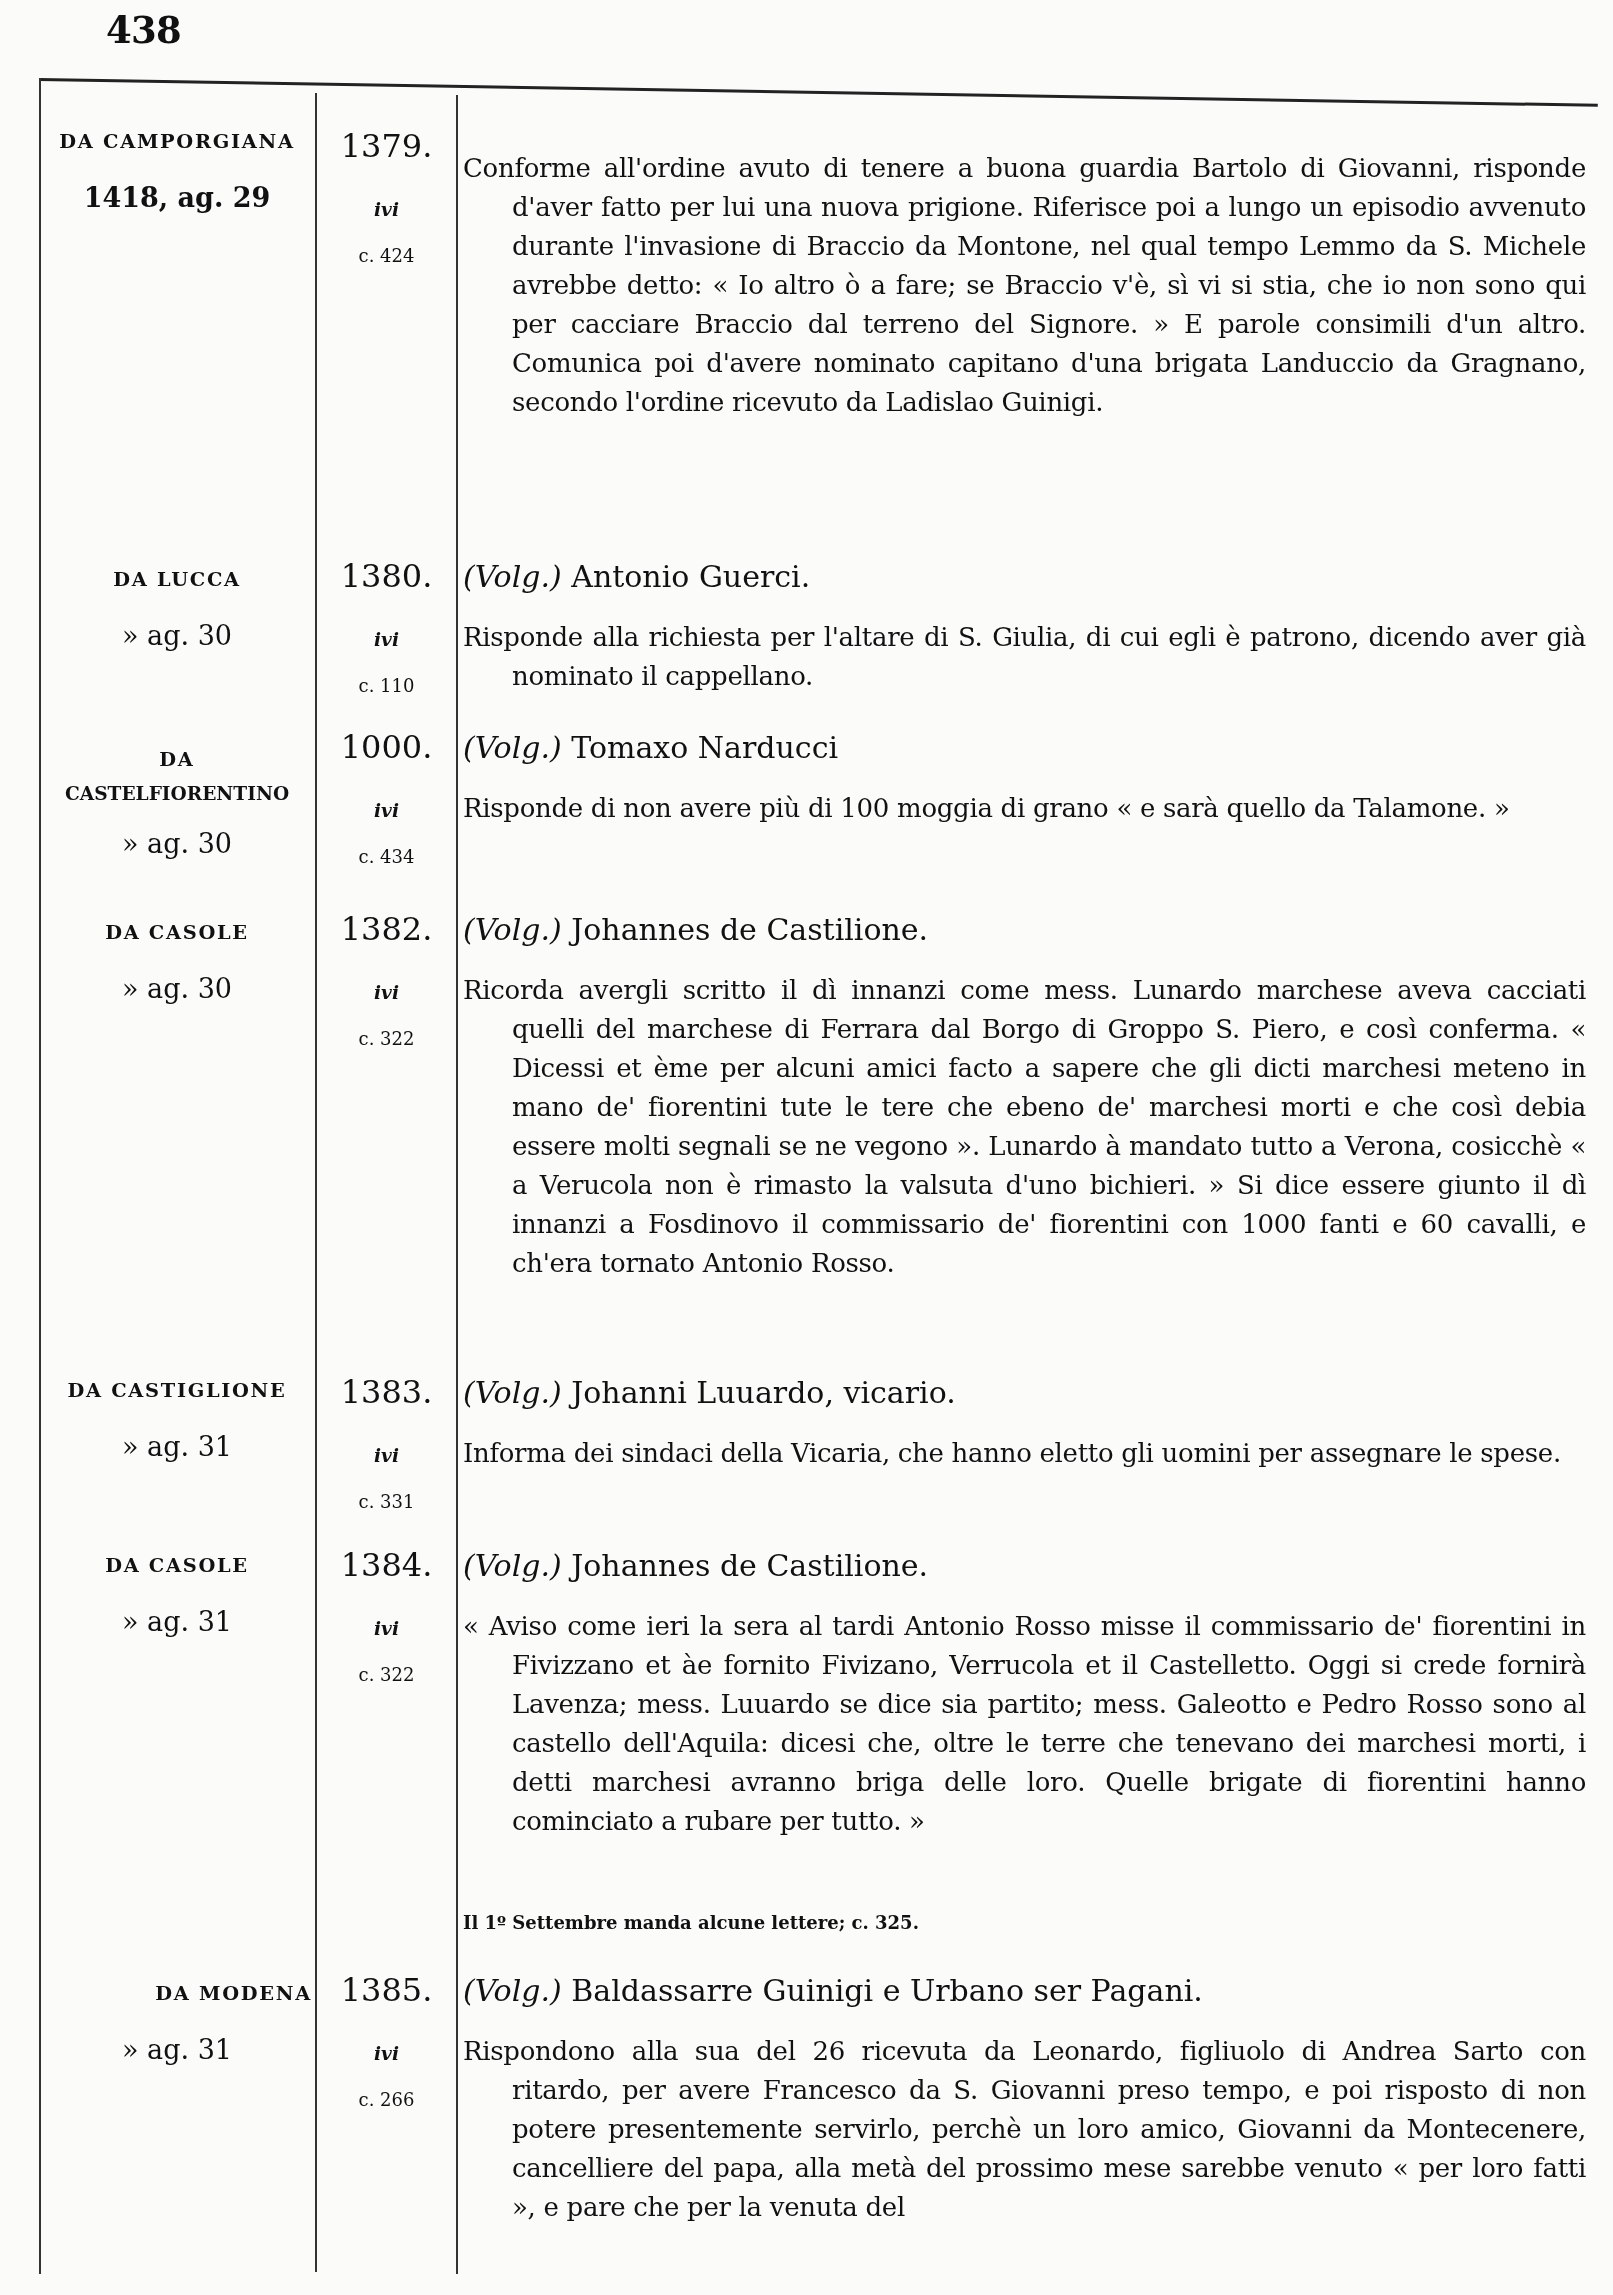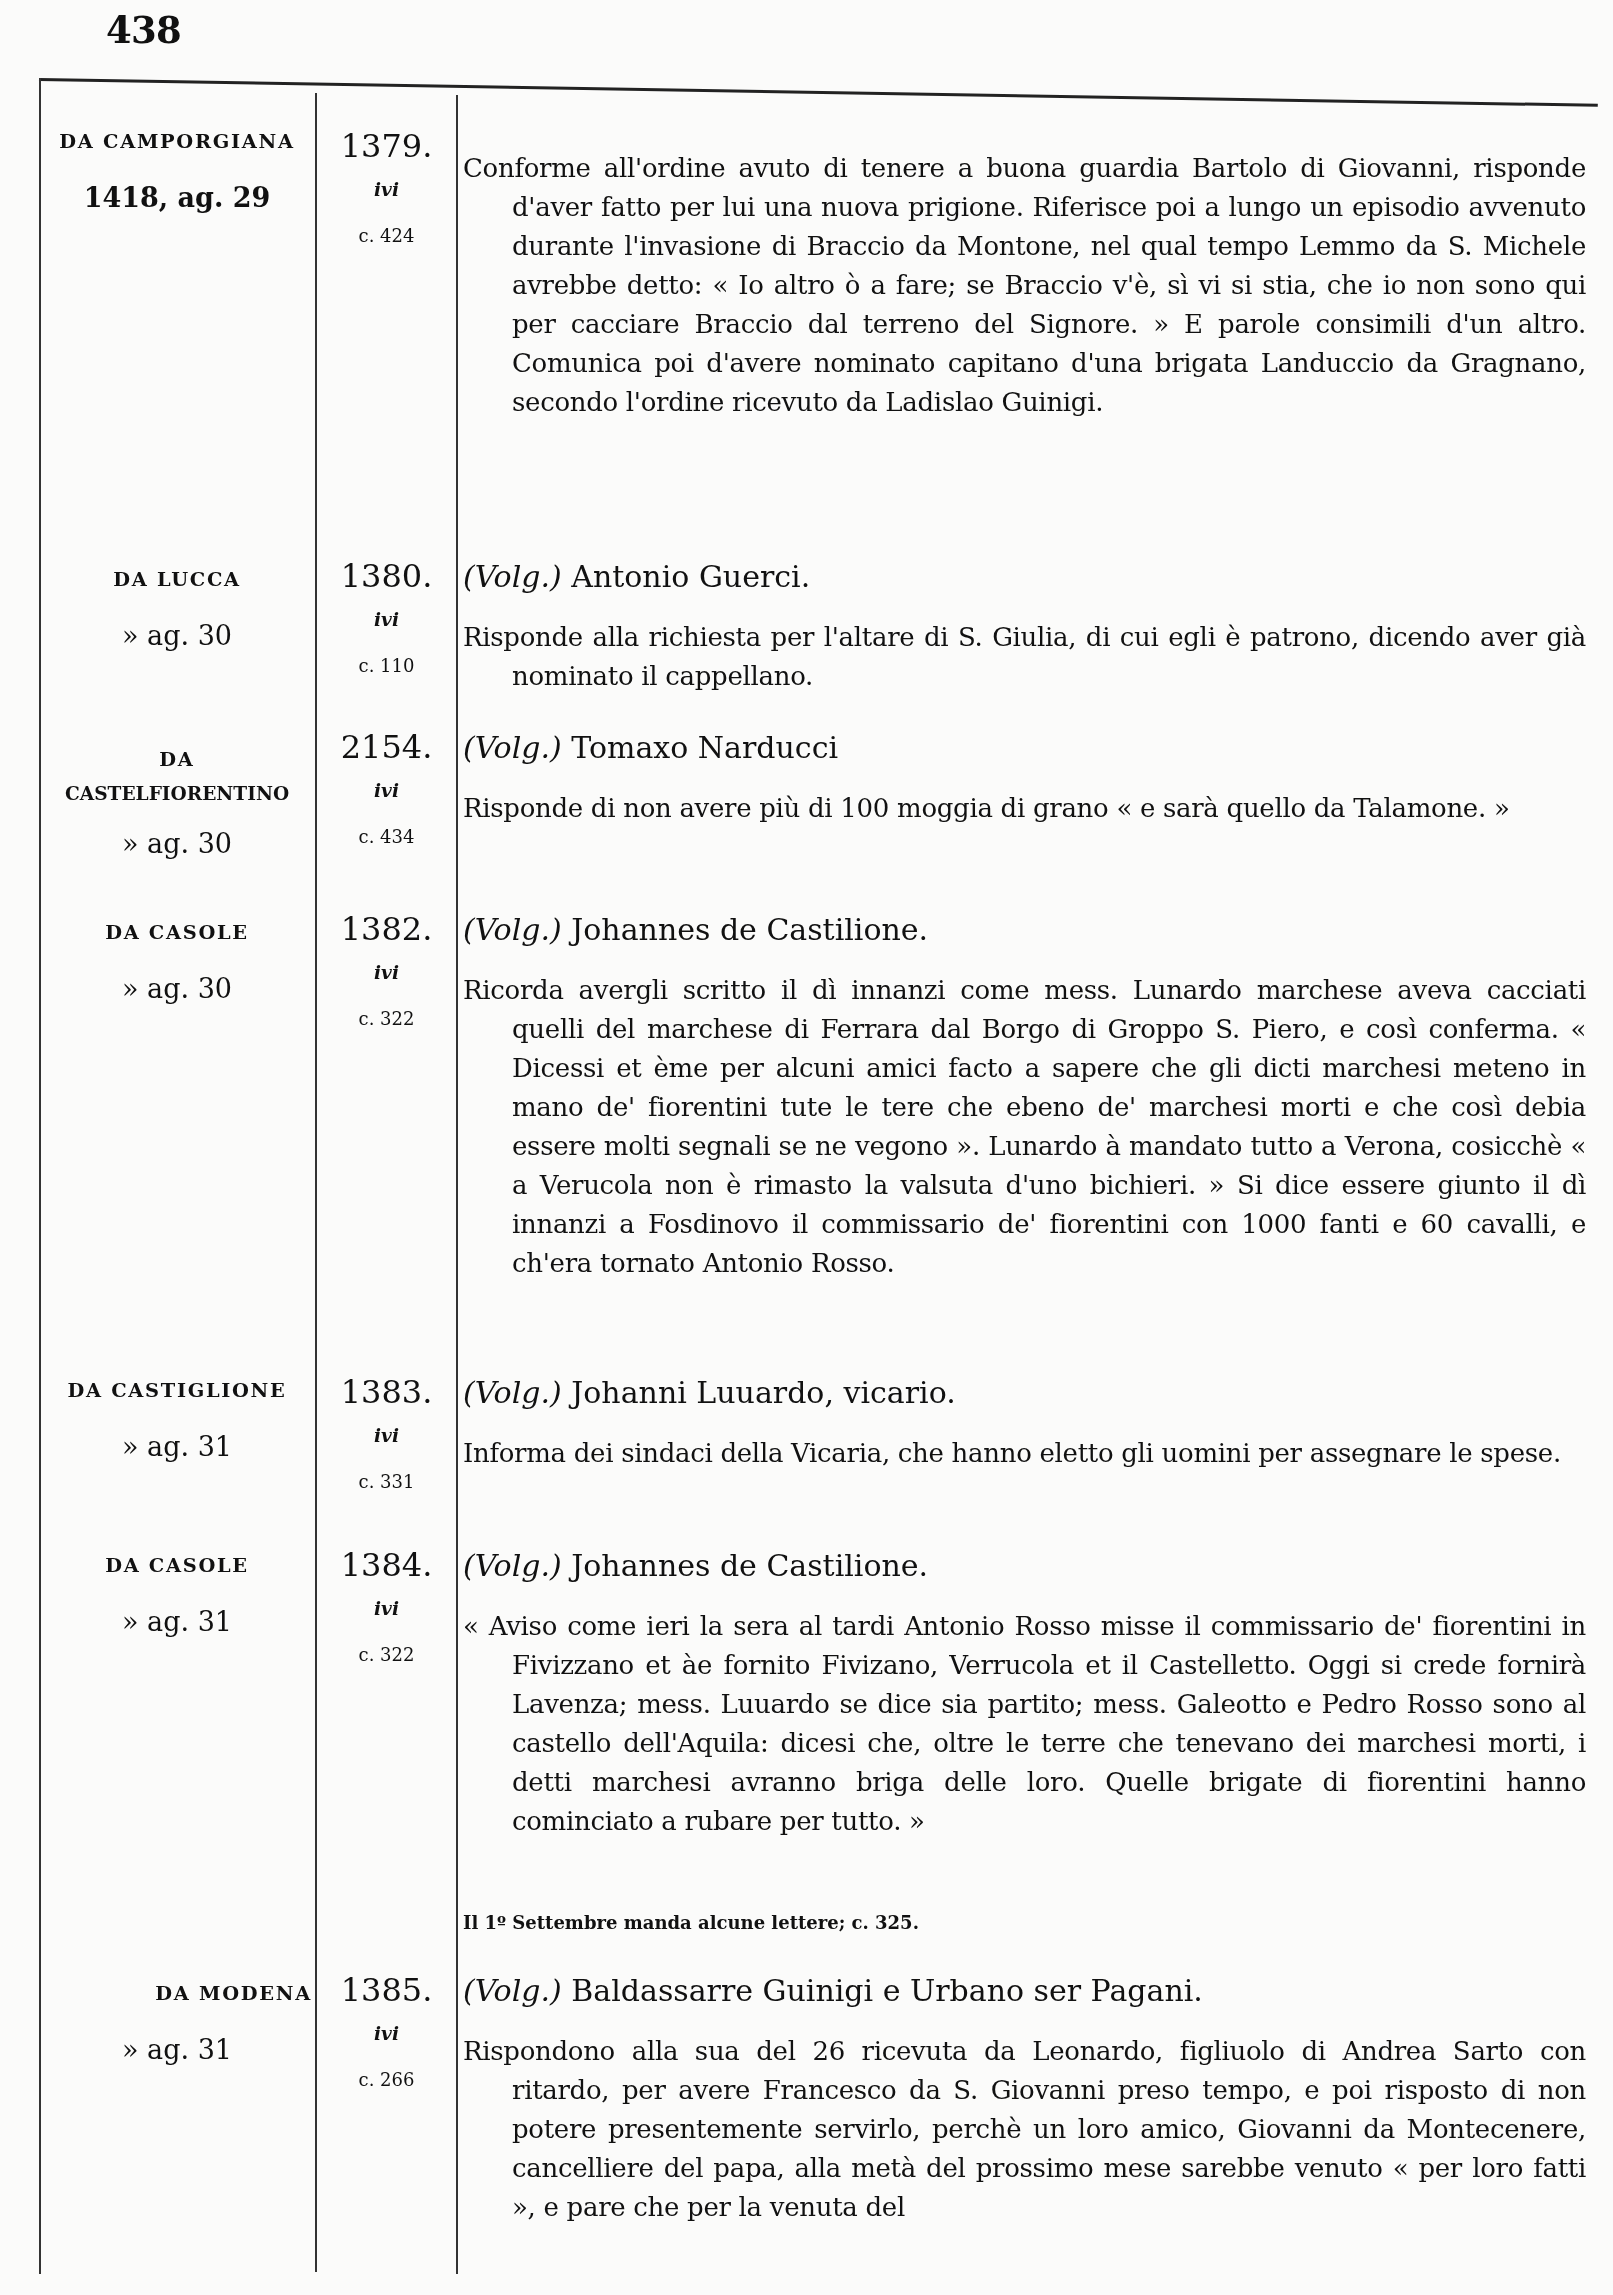--- a/index.html
+++ b/index.html
@@ -14,21 +14,21 @@
   .vl-1 { left:315px; top:93px; height:2179px; }
   .vl-2 { left:456px; top:95px; height:2179px; }
 
   .entry { position:absolute; left:0; width:1613px; }
   .place { position:absolute; left:42px; width:270px; text-align:center; }
   .place-name { font-size:19.4px; font-weight:bold; letter-spacing:1.7px; line-height:29px; display:block; }
   .place-date { font-size:27px; line-height:34px; display:block; margin-top:25px; }
   .place-date.bold { font-weight:bold; }
   .num-col { position:absolute; left:318px; width:137px; text-align:center; }
   .num { font-size:32px; display:block; line-height:39px; }
-  .ivi { font-size:18.6px; font-style:italic; font-weight:bold; display:block; margin-top:12px; line-height:24px; }
+  .ivi { font-size:18.6px; font-style:italic; font-weight:bold; display:block; margin-top:32px; line-height:24px; }
   .folio { font-size:18px; display:block; margin-top:22px; line-height:24px; }
   .text-col { position:absolute; left:463px; width:1123px; }
   .head { font-size:30px; line-height:39px; }
   .head i { font-style:italic; }
   .body-text { font-size:26px; line-height:39px; text-align:justify; margin-top:22px; padding-left:49px; text-indent:-49px; letter-spacing:-0.3px; }
   .note { position:absolute; left:463px; font-size:18px; font-weight:bold; }
 </style>
 </head>
 <body>
 
@@ -69,21 +69,21 @@
   </div>
 </div>
 
 <div class="entry" style="top:728px;">
   <div class="place">
     <span class="place-name" style="margin-top:17px;">DA</span>
     <span class="place-name" style="letter-spacing:0;font-size:18.6px;margin-top:5px;">CASTELFIORENTINO</span>
     <span class="place-date" style="margin-top:18.6px;">» ag. 30</span>
   </div>
   <div class="num-col">
-    <span class="num">2154.</span>
+    <span class="num">1000.</span>
     <span class="ivi">ivi</span>
     <span class="folio">c. 434</span>
   </div>
   <div class="text-col">
     <div class="head"><i>(Volg.)</i> <span>Tomaxo Narducci</span></div>
     <div class="body-text">Risponde di non avere più di 100 moggia di grano « e sarà quello da Talamone. »</div>
   </div>
 </div>
 
 <div class="entry" style="top:910px;">

